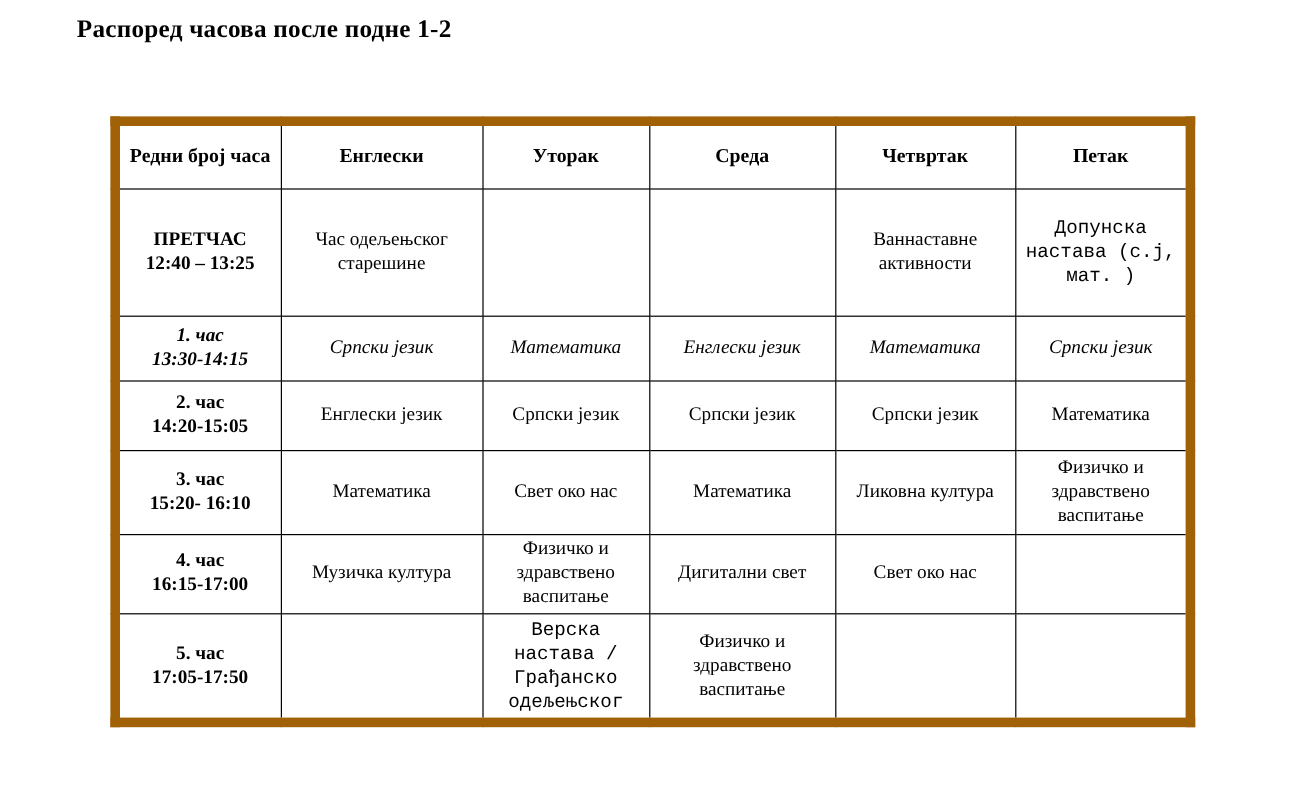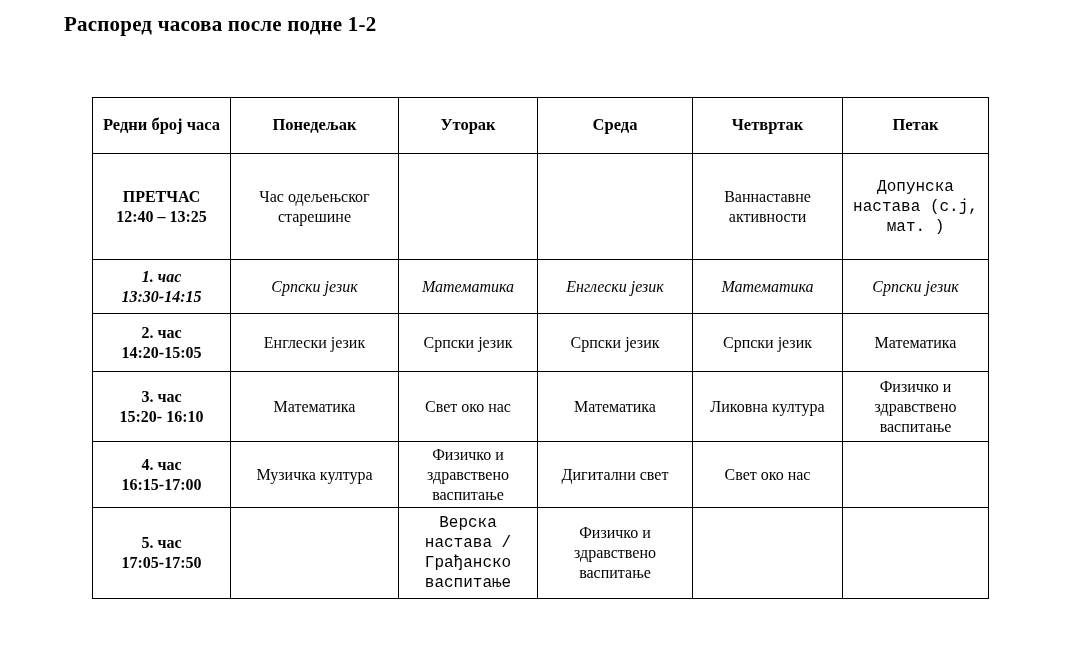--- a/index.html
+++ b/index.html
@@ -24,21 +24,21 @@
     font-size: 21px;
     font-weight: bold;
     letter-spacing: 0.2px;
   }
   table.schedule {
     position: absolute;
     left: 92px;
     top: 97px;
     border-collapse: collapse;
     table-layout: fixed;
-    border: 1px solid #a16207;
+    border: 8px solid #a16207;
   }
   table.schedule th,
   table.schedule td {
     border: 1px solid #000000;
     text-align: center;
     vertical-align: middle;
     font-size: 16px;
     line-height: 1.25;
     padding: 2px 6px;
     overflow: hidden;
@@ -83,21 +83,21 @@
       <col class="c-period">
         <col class="c-mon">
         <col class="c-tue">
       <col class="c-wed">
         <col class="c-thu">
         <col class="c-fri">
     </colgroup>
     <thead>
       <tr class="r-head">
         <th>Редни број часа</th>
-        <th>Понедељак</th>
+        <th>Енглески</th>
         <th>Уторак</th>
         <th>Среда</th>
         <th>Четвртак</th>
         <th>Петак</th>
       </tr>
     </thead>
     <tbody>
 
       <tr class="r-pre">
         <td class="period">
@@ -158,21 +158,21 @@
         <td>Свет око нас</td>
         <td></td>
       </tr>
 
       <tr class="r-5">
         <td class="period">
           <span>5. час</span><br>
           <span>17:05-17:50</span>
         </td>
         <td></td>
-        <td class="narrow">Верска настава / Грађанско васпитање</td>
+        <td class="narrow">Верска настава / Грађанско одељењског</td>
         <td>Физичко и здравствено васпитање</td>
         <td></td>
         <td></td>
       </tr>
 
     </tbody>
   </table>
 </div>
 
 </body></html>

